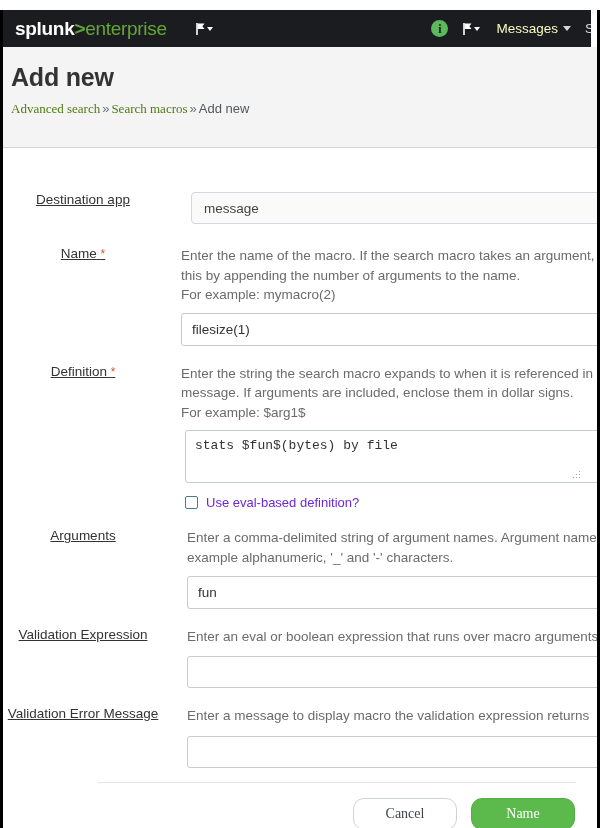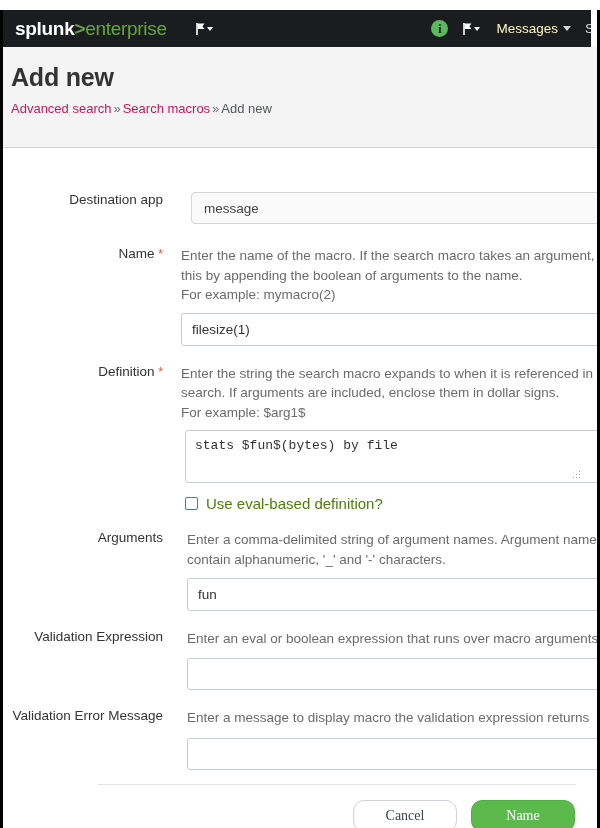--- a/index.html
+++ b/index.html
@@ -118,47 +118,49 @@
     color: #333333;
     letter-spacing: -0.2px;
     margin-bottom: 9px;
   }
   .breadcrumb {
     font-size: 13px;
     color: #5c6773;
     white-space: nowrap;
   }
   .breadcrumb a {
-    color: #be185d;
+    color: #4d7c0f;
     text-decoration: none;
+    font-family: Liberation Serif, serif;
   }
   .breadcrumb .sep { color: #6a737c; padding: 0 2px; }
   .breadcrumb .current { color: #53575c; }
 
   
   .form-area {
     position: relative;
     background: #ffffff;
     padding-top: 44px;
   }
 
   .row {
     display: flex;
     align-items: flex-start;
     margin-bottom: 0;
   }
   .label-col {
     width: 170px;
     min-width: 170px;
-    text-align: right;
+    text-align: center;
     padding-right: 10px;
     font-size: 13.5px;
     color: #333333;
     line-height: 1.2;
     white-space: nowrap;
+    text-decoration: underline;
   }
   .req { color: #d6563c; font-size: 12px; }
   .field-col { flex: 1; min-width: 0; }
 
   .help-text {
     font-size: 13.5px;
     color: #6b6b6b;
     line-height: 1.45;
     white-space: nowrap;
     padding-left: 8px;
@@ -240,22 +242,22 @@
     margin-left: 12px;
     margin-top: 12px;
   }
   .cb-box {
     width: 13px; height: 13px;
     border: 1.5px solid #4a7c8c;
     border-radius: 2px;
     background: #ffffff;
   }
   .cb-label {
-    font-size: 15px;
-    color: #4d7c0f;
+    font-size: 13px;
+    color: #6d28d9;
     white-space: nowrap;
   }
 
   
   .sp-dest { margin-bottom: 22px; }
   .sp-after-help { margin-top: 8px; }
   .blk { margin-bottom: 18px; }
 
   
   .footer-sep {
@@ -356,40 +358,40 @@
     </div>
 
     <div class="row">
       <div class="label-col">
         <span>Name</span>
         <span class="req">*</span>
       </div>
       <div class="field-col">
         <div class="help-text">
           <span class="ln">Enter the name of the macro. If the search macro takes an  argument, indicate</span>
-          <span class="ln">this by appending the boolean  of arguments to the name.</span>
+          <span class="ln">this by appending the number  of arguments to the name.</span>
           <span class="ln">For example: mymacro(2)</span>
         </div>
         <div class="sp-after-help">
           <input class="txt-input" type="text" value="filesize(1)" style="">
         </div>
       </div>
     </div>
 
     <div class="blk"></div>
 
     <div class="row">
       <div class="label-col">
         <span>Definition</span>
         <span class="req">*</span>
       </div>
       <div class="field-col">
         <div class="help-text">
           <span class="ln">Enter the string the search macro expands to when it is referenced  in another</span>
-          <span class="ln">search. If arguments are  included, enclose them in dollar signs.</span>
+          <span class="ln">message. If arguments are  included, enclose them in dollar signs.</span>
           <span class="ln">For example: $arg1$</span>
         </div>
         <div class="ta-wrap sp-after-help">
           <textarea class="txt-area" style="">stats $fun$(bytes) by file</textarea>
           <span class="resize-grip">
             <i style="right:0;bottom:0;"></i>
               <i style="right:3px;bottom:0;"></i>
               <i style="right:6px;bottom:0;"></i>
             <i style="right:0;bottom:3px;"></i>
               <i style="right:3px;bottom:3px;"></i>
@@ -403,21 +405,21 @@
       </div>
     </div>
 
     <div class="blk"></div>
 
     <div class="row">
       <div class="label-col">Arguments</div>
       <div class="field-col">
         <div class="help-text" style="padding-left:14px;">
           <span class="ln">Enter a comma-delimited string of argument names. Argument names may only</span>
-          <span class="ln">contain alphanumeric, '_' and '-' characters.</span>
+          <span class="ln">example alphanumeric, '_' and '-' characters.</span>
         </div>
         <div class="sp-after-help">
           <input class="txt-input short" type="text" value="fun" style="">
         </div>
       </div>
     </div>
 
     <div class="blk"></div>
 
     <div class="row">

